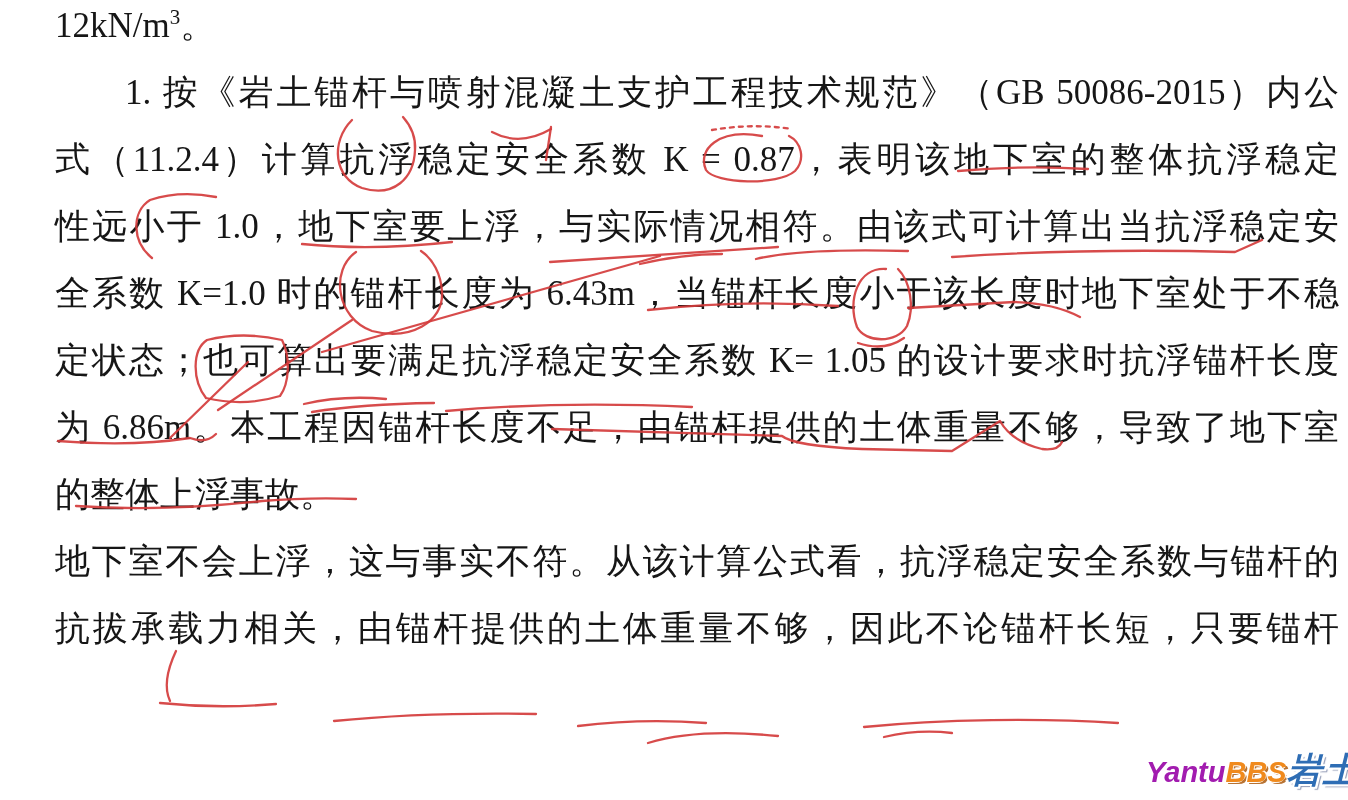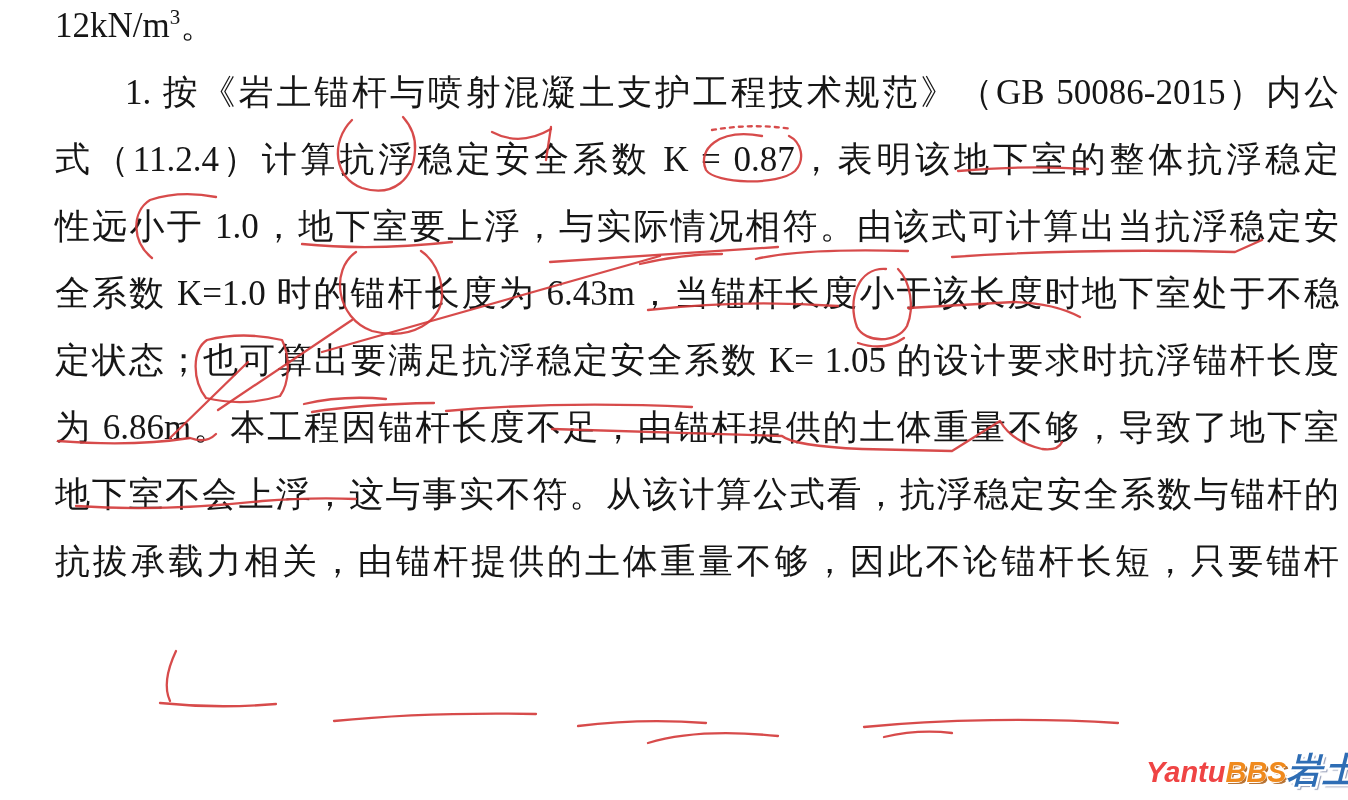--- a/index.html
+++ b/index.html
@@ -48,20 +48,21 @@
 <body style="background: rgb(255, 255, 255);">
 
 <div class="text-layer" style="color: rgb(22, 22, 22);">
   <div class="doc-line plain"><span>12kN/m</span><sup class="cube">3</sup><span>。</span></div>
   <div class="doc-line fill indent">1. 按《岩土锚杆与喷射混凝土支护工程技术规范》（GB 50086-2015）内公</div>
   <div class="doc-line fill">式（11.2.4）计算抗浮稳定安全系数 K = 0.87，表明该地下室的整体抗浮稳定</div>
   <div class="doc-line fill">性远小于 1.0，地下室要上浮，与实际情况相符。由该式可计算出当抗浮稳定安</div>
   <div class="doc-line fill">全系数 K=1.0 时的锚杆长度为 6.43m，当锚杆长度小于该长度时地下室处于不稳</div>
   <div class="doc-line fill">定状态；也可算出要满足抗浮稳定安全系数 K= 1.05 的设计要求时抗浮锚杆长度</div>
   <div class="doc-line fill">为 6.86m。本工程因锚杆长度不足，由锚杆提供的土体重量不够，导致了地下室</div>
+  <div class="doc-line plain">的整体上浮事故。</div>
   <div class="doc-line fill">地下室不会上浮，这与事实不符。从该计算公式看，抗浮稳定安全系数与锚杆的</div>
   <div class="doc-line fill">抗拔承载力相关，由锚杆提供的土体重量不够，因此不论锚杆长短，只要锚杆</div>
 </div>
 
 <svg id="annotation-layer" viewBox="0 0 1348 800" xmlns="http://www.w3.org/2000/svg">
     <path d="M492,132 Q520,147 551,129" stroke="#d43c3c"></path>
     <path d="M551,127 L546,160" stroke="#d43c3c"></path>
     <path d="M352,120 C330,142 334,178 362,188 C394,198 414,178 415,150 C416,136 411,126 403,117" stroke="#d43c3c"></path>
     <path d="M762,136 C718,128 697,150 706,170 C715,184 778,186 795,171 C806,159 801,142 789,136" stroke="#d43c3c"></path>
     <path d="M712,130 Q752,123 792,129" stroke="#d43c3c" stroke-dasharray="4 5"></path>
@@ -90,14 +91,14 @@
     <path d="M176,651 C168,668 163,686 170,701" stroke="#d43c3c"></path>
     <path d="M160,703 Q218,709 276,704" stroke="#d43c3c"></path>
     <path d="M334,721 Q424,712 536,714" stroke="#d43c3c"></path>
     <path d="M578,726 Q642,718 706,723" stroke="#d43c3c"></path>
     <path d="M864,727 C942,719 1042,718 1118,723" stroke="#d43c3c"></path>
     <path d="M648,743 Q698,728 778,736" stroke="#d43c3c"></path>
     <path d="M884,737 Q918,729 952,733" stroke="#d43c3c"></path>
   </svg>
 
 <div class="watermark">
-  <span class="wm-latin-blue" style="color: #ef4444; font-style: italic;">Yantu</span><span class="wm-latin-orange" style="color: rgb(240, 138, 29); font-style: italic;">BBS</span><span class="wm-cjk" style="color: rgb(46, 109, 180);">岩土在线</span>
+  <span class="wm-latin-blue" style="color: #a21caf; font-style: italic;">Yantu</span><span class="wm-latin-orange" style="color: rgb(240, 138, 29); font-style: italic;">BBS</span><span class="wm-cjk" style="color: rgb(46, 109, 180);">岩土在线</span>
 </div>
 
 </body></html>

